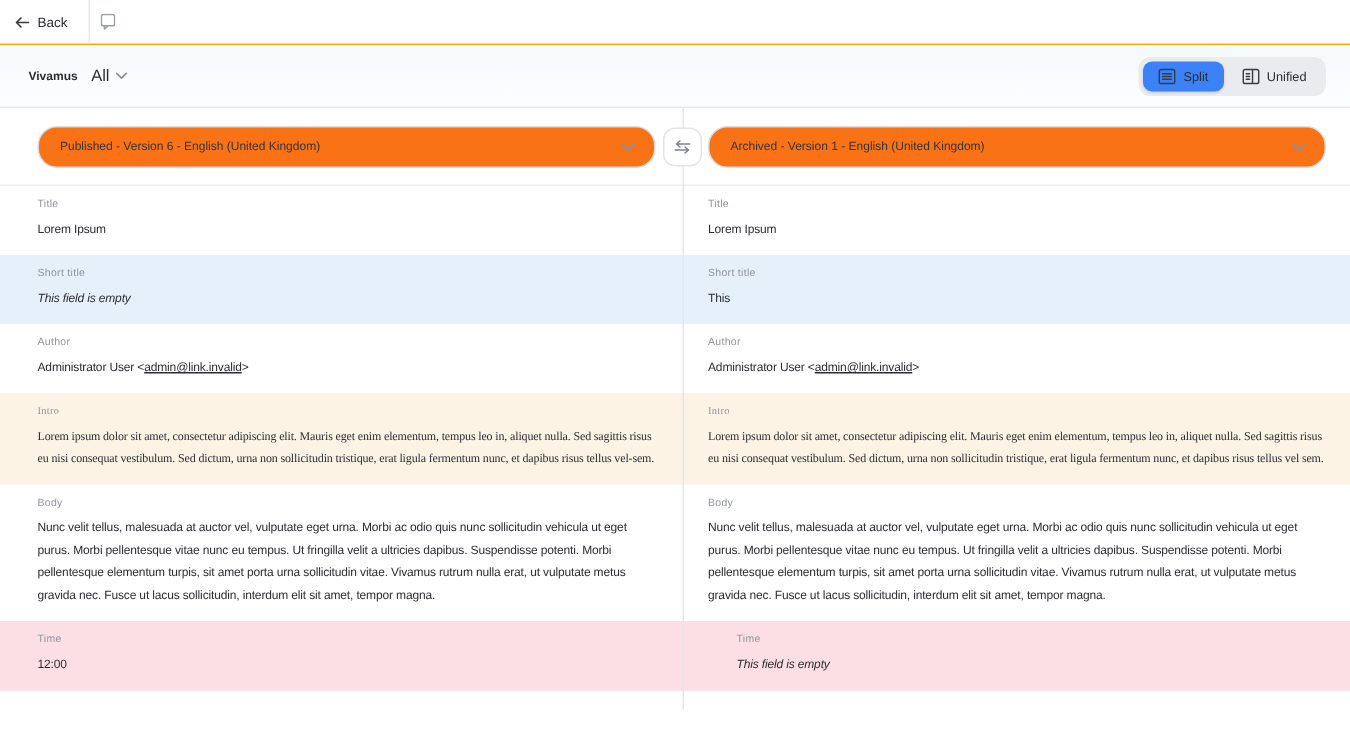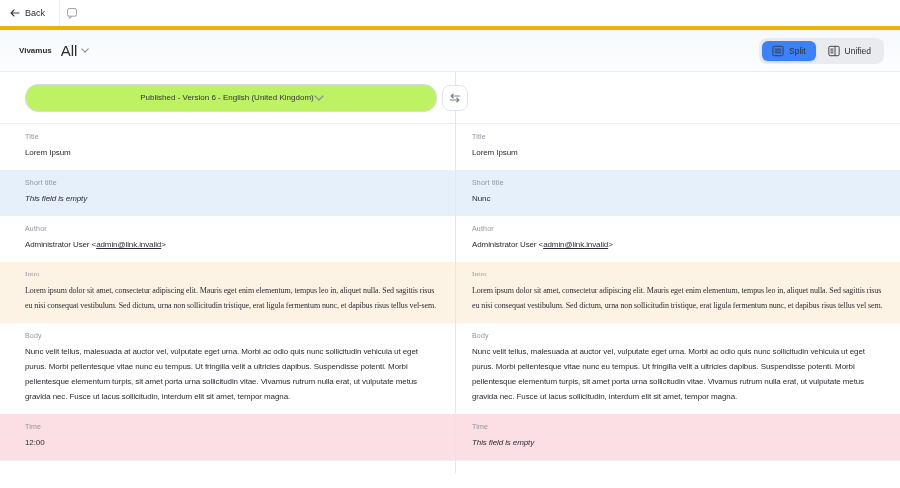--- a/index.html
+++ b/index.html
@@ -1,56 +1,56 @@
 <!DOCTYPE html>
 <html><head>
 <meta charset="utf-8">
 <style>
   * { margin:0; padding:0; box-sizing:border-box; }
   html,body { width:900px; height:488px; overflow:hidden; background:#fff;
     font-family:"Liberation Sans", sans-serif; color:#2c2d33; }
 
   
-  .topbar { height:30px; background:#fff; border-bottom:4px solid #eab308;
+  .topbar { height:30px; background:#fff; border-bottom:1px solid #eab308;
     display:flex; align-items:center; }
   .back-btn { display:flex; align-items:center; gap:5px; padding:0 14px 0 10px;
     height:100%; background:none; border:none; cursor:pointer;
     font-family:inherit; font-size:9px; color:#2c2d33; }
   .topbar-sep { width:1px; height:100%; background:#e9eaee; }
   .page-title { font-size:15px; font-weight:700; color:#20222a;
     letter-spacing:-0.1px; margin-left:12px; }
   .title-icon { margin-left:7px; display:inline-flex; align-items:center; }
 
   
   .toolbar { height:42px; padding:0 16px 0 19px;
     background:linear-gradient(180deg,#f6f9fc 0%,#fcfdff 100%);
     border-bottom:1px solid #e9eaee;
     display:flex; align-items:center; justify-content:space-between; }
   .lang-group { display:flex; align-items:center; gap:9px; }
   .lang-label { font-size:8px; font-weight:700; color:#2c2d33; }
   .lang-select { display:flex; align-items:center; gap:4px; background:none;
-    border:none; cursor:pointer; font-family:inherit; font-size:15px; color:#2c2d33; }
+    border:none; cursor:pointer; font-family:inherit; font-size:11px; color:#2c2d33; }
   .view-toggle { display:flex; align-items:center; background:#e9ebef;
     border-radius:8px; padding:3px; gap:2px; }
   .view-toggle button { display:flex; align-items:center; gap:5px;
     padding:4px 10px; border:none; border-radius:6px; background:transparent;
     cursor:pointer; font-family:inherit; font-size:8.5px; color:#2c2d33; }
   .view-toggle button.active { background:#3b82f6; box-shadow:0 1px 2px rgba(20,30,60,.14); }
 
   
   .compare { position:relative; background:#fff; }
   .v-divider { position:absolute; left:455px; top:0; bottom:0; width:1px;
     background:#e4e6eb; z-index:1; }
 
   .selector-row { height:52px; display:flex; align-items:center;
     border-bottom:1px solid #edeef2; position:relative; }
   .selector-cell-left { width:455px; padding:0 18px 0 25px; }
   .selector-cell-right { flex:1; padding:0 16px 0 17px; }
   .select-box { height:28px; width:100%; border:1px solid #d8dbe2; border-radius:13px;
-    background:#bef264; display:flex; align-items:center; justify-content:center;
+    background:#f97316; display:flex; align-items:center; justify-content:space-between;
     padding:0 12px 0 14px; cursor:pointer; font-family:inherit;
     font-size:8px; color:#33343a; }
   .swap-btn { position:absolute; left:455px; top:50%; transform:translate(-50%,-50%);
     width:26px; height:26px; border:1px solid #e3e5ea; border-radius:8px;
     background:#fff; display:flex; align-items:center; justify-content:center;
     cursor:pointer; z-index:2; }
 
   
   .frow { display:flex; }
   .fcell { box-sizing:border-box; }
@@ -137,41 +137,51 @@
       </button>
     </div>
     <button class="swap-btn">
       <span>
         <svg width="12" height="10" viewBox="0 0 12 10">
             <path d="M10.8 3H2 M4.3 1L2 3l2.3 2" fill="none" stroke="#7d828f" stroke-width="1.1" stroke-linecap="round" stroke-linejoin="round"></path>
             <path d="M1.2 7H10 M7.7 5L10 7 7.7 9" fill="none" stroke="#7d828f" stroke-width="1.1" stroke-linecap="round" stroke-linejoin="round"></path>
           </svg>
       </span>
     </button>
+    <div class="selector-cell-right">
+      <button class="select-box">
+        <span>Archived - Version 1 - English (United Kingdom)</span>
+        <span>
+          <svg width="10" height="6" viewBox="0 0 10 6">
+              <path d="M1 1l4 4 4-4" fill="none" stroke="#8a8f9c" stroke-width="1.2" stroke-linecap="round" stroke-linejoin="round"></path>
+            </svg>
+        </span>
+      </button>
+    </div>
   </div>
 
   <div class="frow">
     <div class="fcell left">
       <div class="flabel">Title</div>
       <div class="fvalue">Lorem Ipsum</div>
     </div>
     <div class="fcell right">
       <div class="flabel">Title</div>
       <div class="fvalue">Lorem Ipsum</div>
     </div>
   </div>
 
   <div class="frow" style="background: rgb(230, 240, 250);">
     <div class="fcell left">
       <div class="flabel">Short title</div>
       <div class="fvalue is-empty">This field is empty</div>
     </div>
     <div class="fcell right">
       <div class="flabel">Short title</div>
-      <div class="fvalue">Nunc</div>
+      <div class="fvalue">This</div>
     </div>
   </div>
 
   <div class="frow">
     <div class="fcell left">
       <div class="flabel">Author</div>
       <div class="fvalue"><span>Administrator User &lt;</span><a class="link">admin@link.invalid</a><span>&gt;</span></div>
     </div>
     <div class="fcell right">
       <div class="flabel">Author</div>
@@ -194,21 +204,21 @@
     <div class="fcell left">
       <div class="flabel">Body</div>
       <div class="fvalue">Nunc velit tellus, malesuada at auctor vel, vulputate eget urna. Morbi ac odio quis nunc sollicitudin vehicula ut eget purus. Morbi pellentesque vitae nunc eu tempus. Ut fringilla velit a ultricies dapibus. Suspendisse potenti. Morbi pellentesque elementum turpis, sit amet porta urna sollicitudin vitae. Vivamus rutrum nulla erat, ut vulputate metus gravida nec. Fusce ut lacus sollicitudin, interdum elit sit amet, tempor magna.</div>
     </div>
     <div class="fcell right">
       <div class="flabel">Body</div>
       <div class="fvalue">Nunc velit tellus, malesuada at auctor vel, vulputate eget urna. Morbi ac odio quis nunc sollicitudin vehicula ut eget purus. Morbi pellentesque vitae nunc eu tempus. Ut fringilla velit a ultricies dapibus. Suspendisse potenti. Morbi pellentesque elementum turpis, sit amet porta urna sollicitudin vitae. Vivamus rutrum nulla erat, ut vulputate metus gravida nec. Fusce ut lacus sollicitudin, interdum elit sit amet, tempor magna.</div>
     </div>
   </div>
 
-  <div class="frow" style="background: rgb(252, 223, 229);">
+  <div class="frow" style="background: rgb(252, 223, 229); gap: 19px;">
     <div class="fcell left">
       <div class="flabel">Time</div>
       <div class="fvalue">12:00</div>
     </div>
     <div class="fcell right">
       <div class="flabel">Time</div>
       <div class="fvalue is-empty">This field is empty</div>
     </div>
   </div>
 

